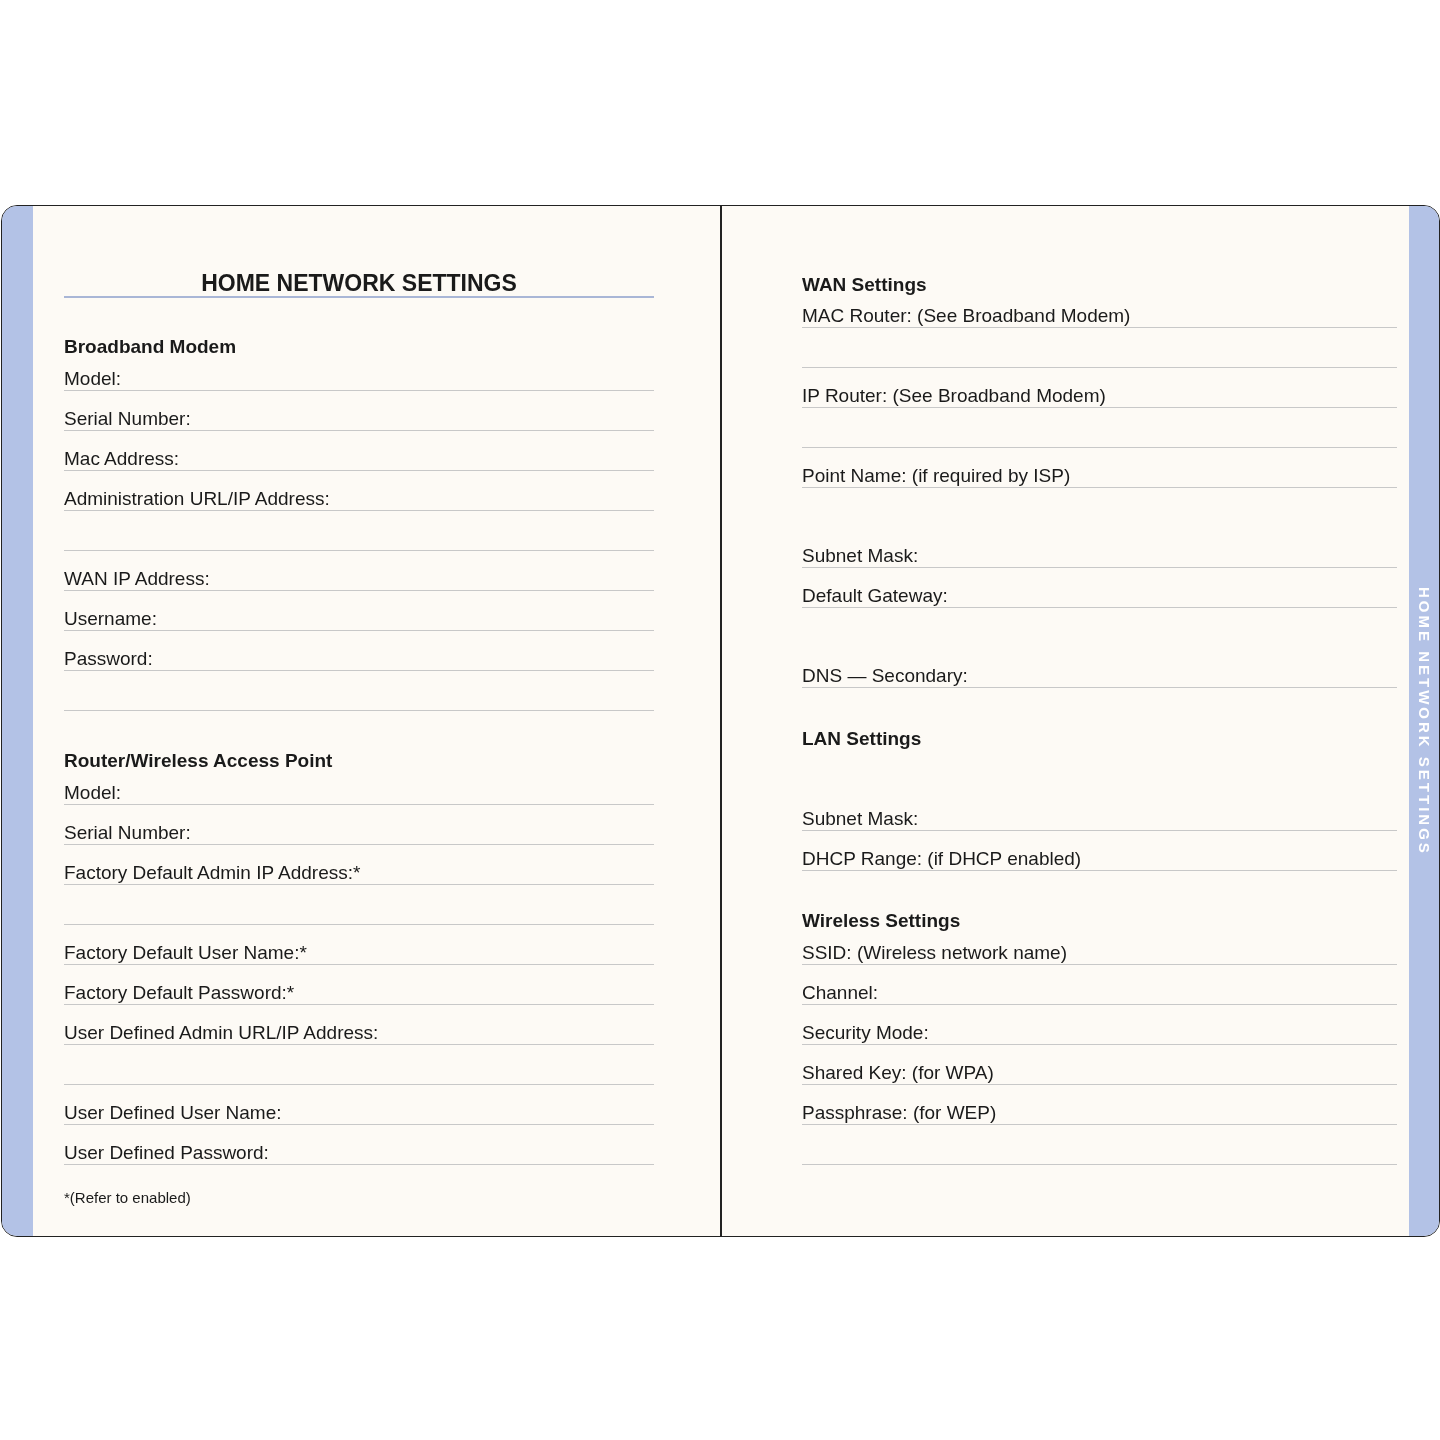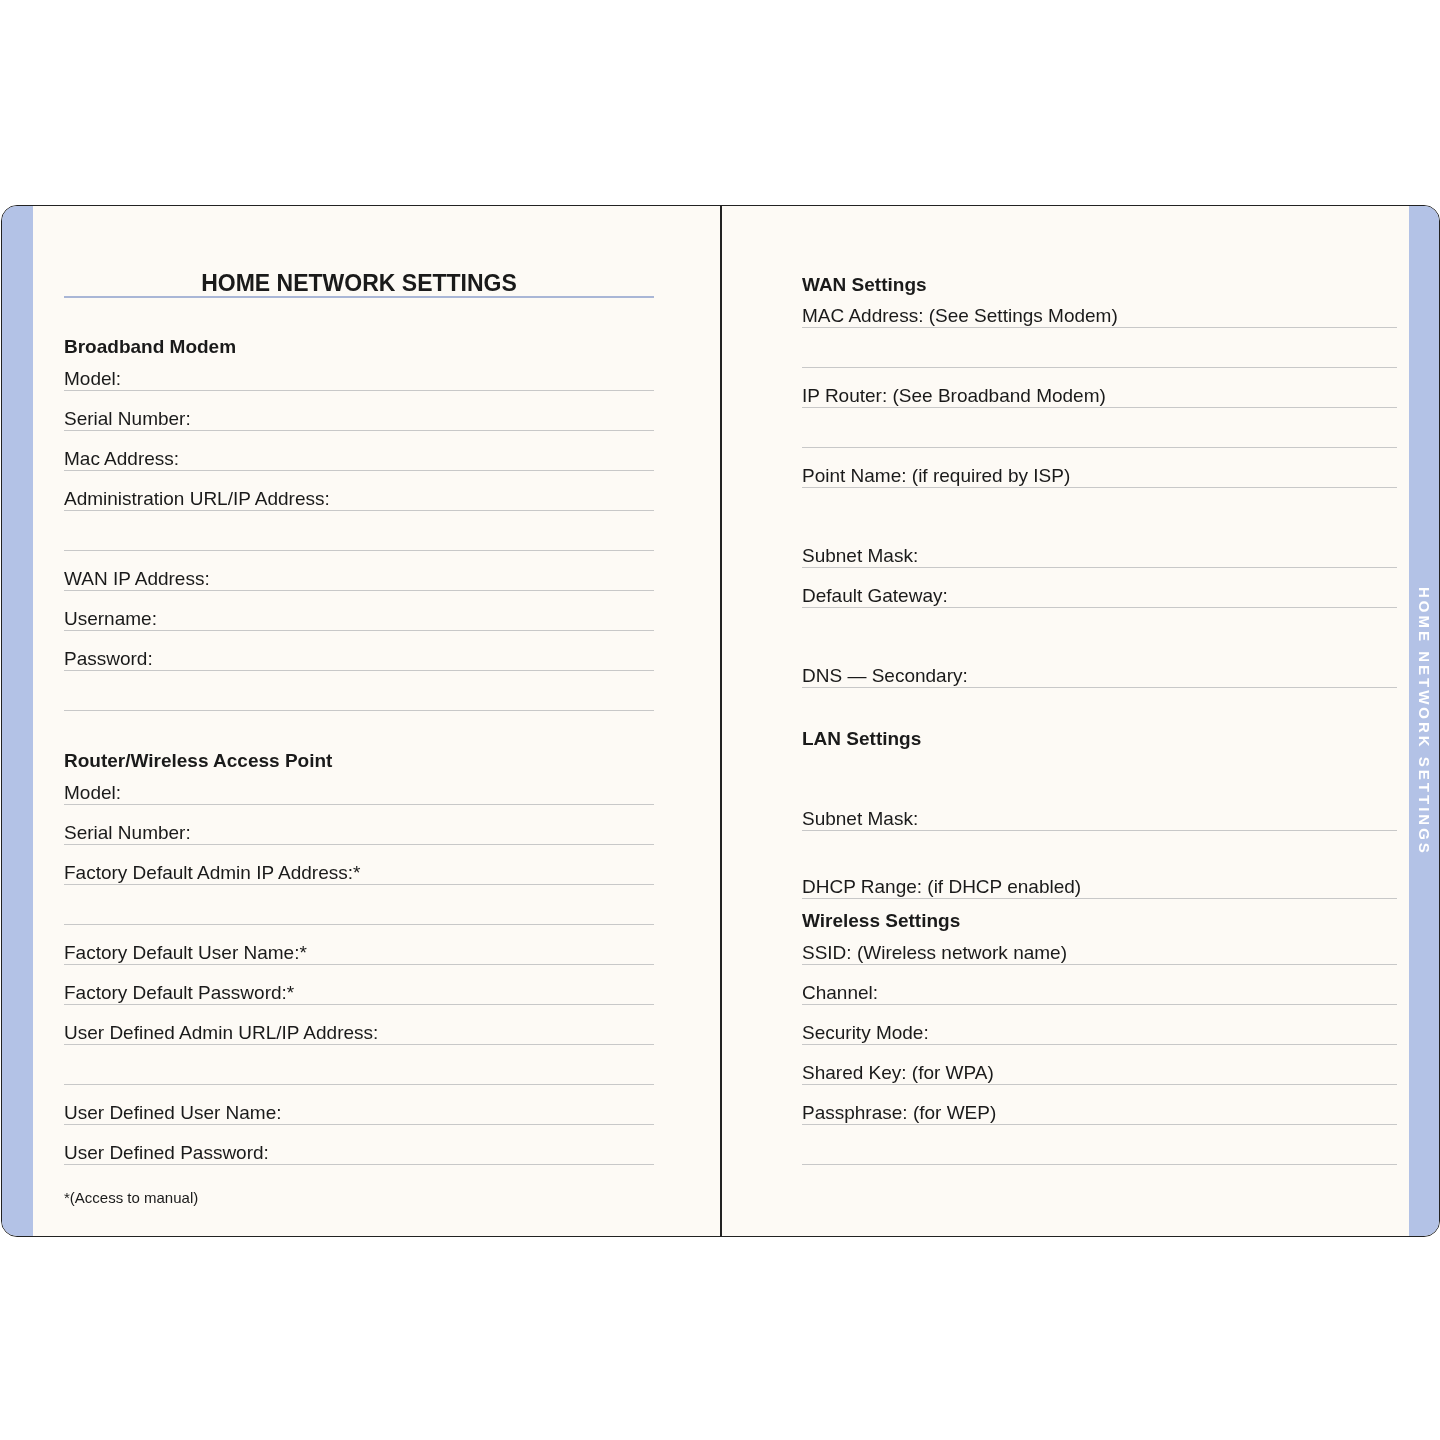--- a/index.html
+++ b/index.html
@@ -50,37 +50,37 @@
     <div class="f" style="top:616px">Serial Number:</div>
     <div class="f" style="top:656px">Factory Default Admin IP Address:*</div>
     <div class="f" style="top:696px"></div>
     <div class="f" style="top:736px">Factory Default User Name:*</div>
     <div class="f" style="top:776px">Factory Default Password:*</div>
     <div class="f" style="top:816px">User Defined Admin URL/IP Address:</div>
     <div class="f" style="top:856px"></div>
     <div class="f" style="top:896px">User Defined User Name:</div>
     <div class="f" style="top:936px">User Defined Password:</div>
 
-    <div class="note" style="top:983px">*(Access to manual)</div>
+    <div class="note" style="top:983px">*(Refer to enabled)</div>
   </div>
 
   <div class="page right">
     <div class="h" style="top:68px">WAN Settings</div>
-    <div class="f" style="top:99px">MAC Address: (See Settings Modem)</div>
+    <div class="f" style="top:99px">MAC Router: (See Broadband Modem)</div>
     <div class="f" style="top:139px"></div>
     <div class="f" style="top:179px">IP Router: (See Broadband Modem)</div>
     <div class="f" style="top:219px"></div>
     <div class="f" style="top:259px">Point Name: (if required by ISP)</div>
     <div class="f" style="top:339px">Subnet Mask:</div>
     <div class="f" style="top:379px">Default Gateway:</div>
     <div class="f" style="top:459px">DNS — Secondary:</div>
 
     <div class="h" style="top:522px">LAN Settings</div>
     <div class="f" style="top:602px">Subnet Mask:</div>
-    <div class="f" style="top:670px">DHCP Range: (if DHCP enabled)</div>
+    <div class="f" style="top:642px">DHCP Range: (if DHCP enabled)</div>
 
     <div class="h" style="top:704px">Wireless Settings</div>
     <div class="f" style="top:736px">SSID: (Wireless network name)</div>
     <div class="f" style="top:776px">Channel:</div>
     <div class="f" style="top:816px">Security Mode:</div>
     <div class="f" style="top:856px">Shared Key: (for WPA)</div>
     <div class="f" style="top:896px">Passphrase: (for WEP)</div>
     <div class="f" style="top:936px"></div>
   </div>
 </div>

